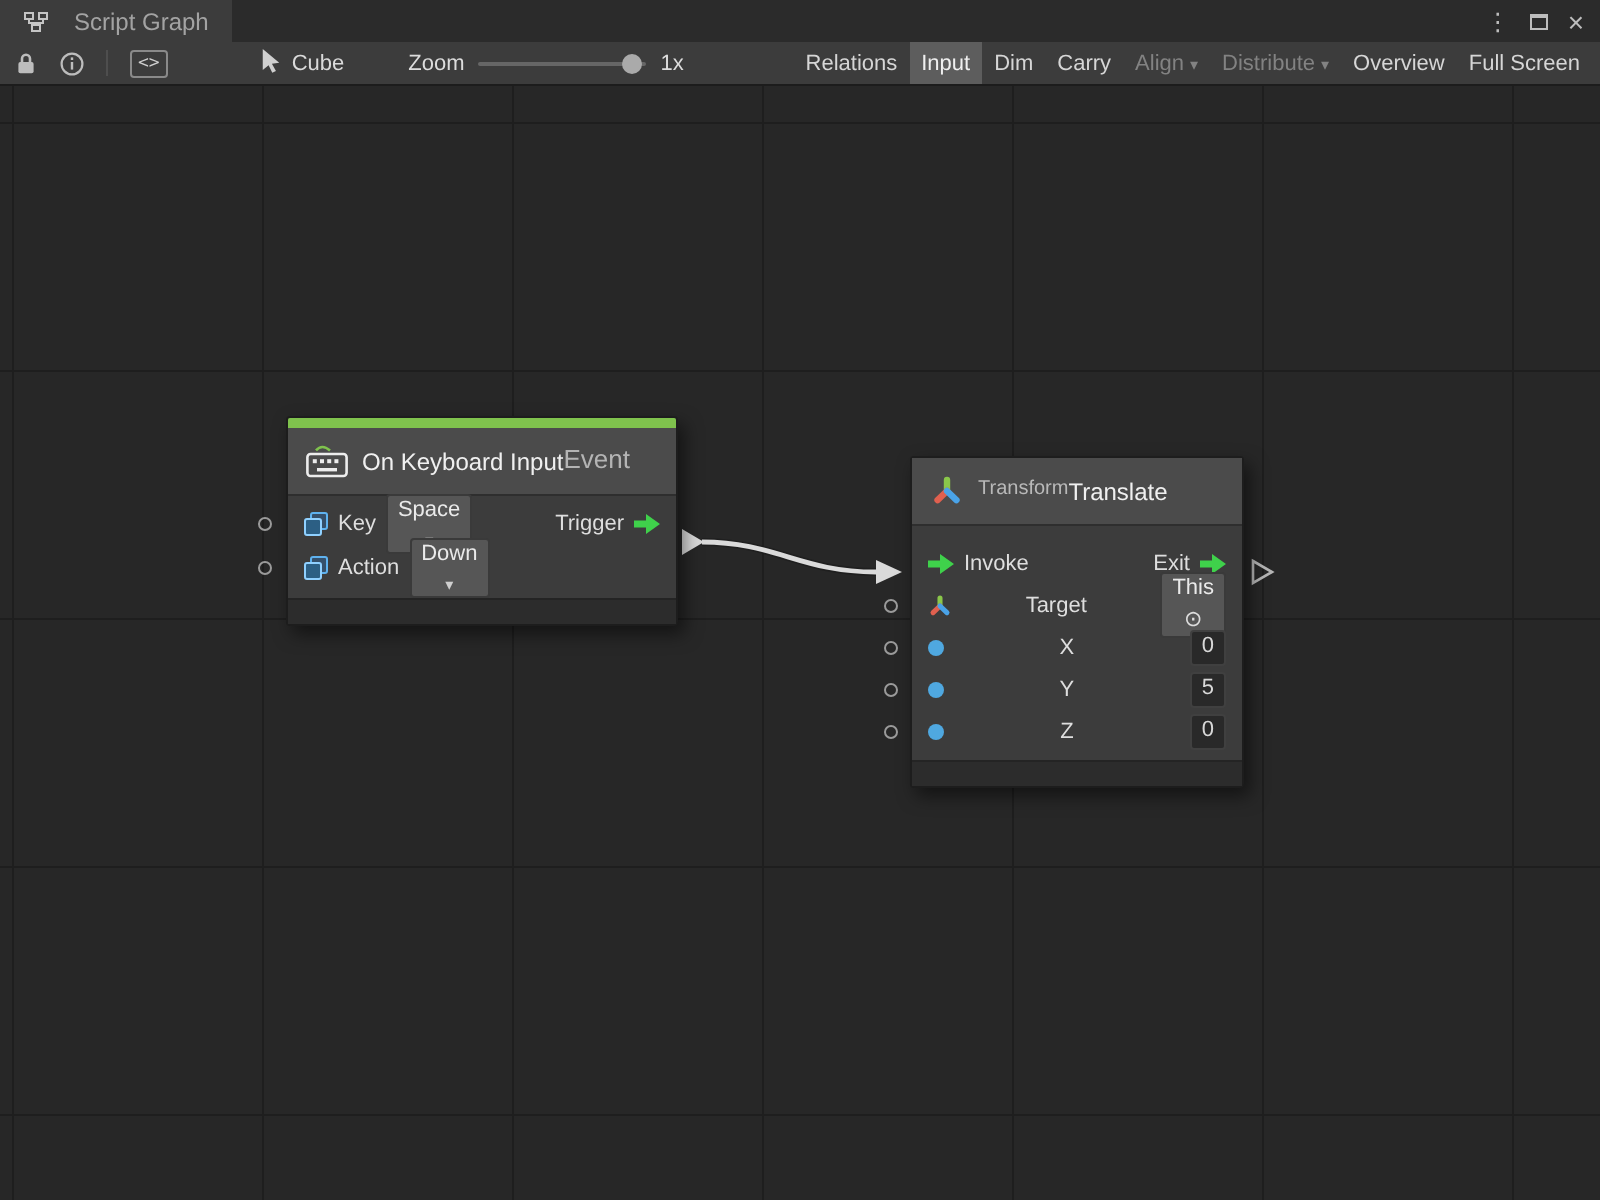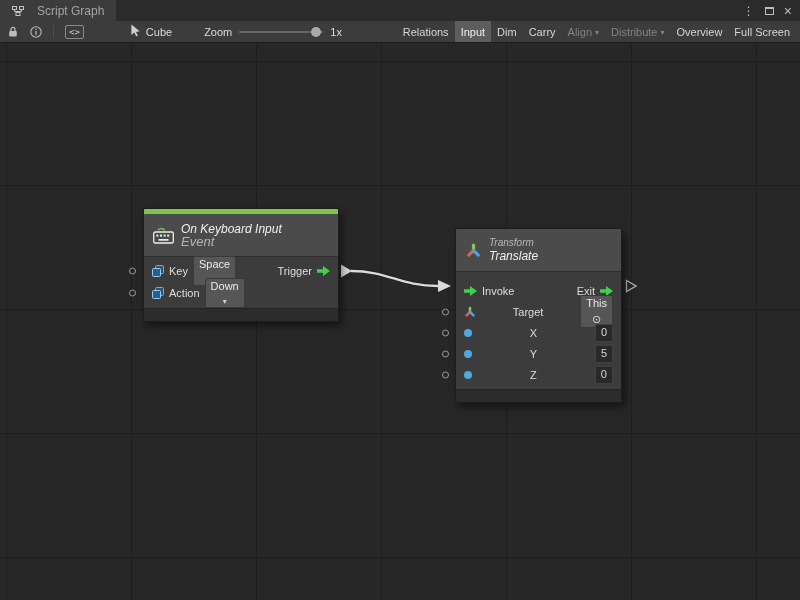--- a/index.html
+++ b/index.html
@@ -66,21 +66,21 @@
   
   .node {
     position:absolute; background:#3c3c3c; border:1px solid #1d1d1d; border-radius:2px;
     box-shadow:3px 4px 9px rgba(0,0,0,.5); font-size:11px;
   }
   .node-accent { height:5px; background:#7fc24d; border-radius:1px 1px 0 0; }
   .node-header {
     background:#4b4b4b; border-bottom:1px solid #2e2e2e;
     display:flex; align-items:center; gap:7px; padding:8px 9px;
   }
-  .node-titles { display:flex; flex-direction:column;font-style:italic; }
+  .node-titles { display:flex; flex-direction:row; }
   .node-title { font-size:12px; color:#f0f0f0; line-height:14px; }
   .node-subtitle { font-size:13px; color:#b4b4b4; line-height:12px; }
   .node-category { font-size:10px; color:#b8b8b8; line-height:12px; }
   .node-body { padding:3px 0 4px; }
   .node-body.pad-top { padding-top:8px; }
   .node-row {
     position:relative; display:flex; align-items:center; gap:5px;
     height:22px; padding:0 8px; color:#dedede;
   }
   .node-row.slim { height:21px;justify-content:space-between; }

